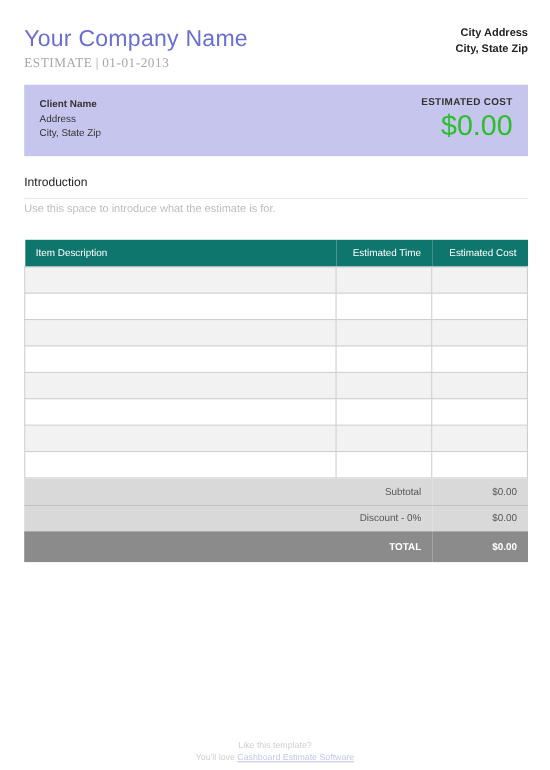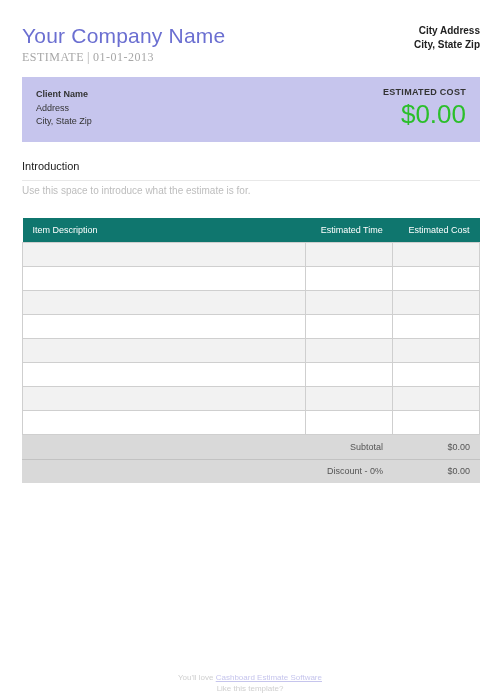--- a/index.html
+++ b/index.html
@@ -153,21 +153,25 @@
 <table class="summary-table">
   <tbody>
       <tr class="sub-row">
     <td class="lbl">Subtotal</td>
     <td class="val">$0.00</td>
   </tr>
   <tr class="disc-row">
     <td class="lbl">Discount - 0%</td>
     <td class="val">$0.00</td>
   </tr>
+  <tr class="total-row">
+    <td class="lbl">TOTAL</td>
+    <td class="val">$0.00</td>
+  </tr>
 </tbody>
   </table>
 
 <div class="footer">
+  <div>Like this template?</div>
   <div>
     <span>You'll love </span><a href="#">Cashboard Estimate Software</a>
   </div>
-  <div>Like this template?</div>
 </div>
 
 </body></html>

